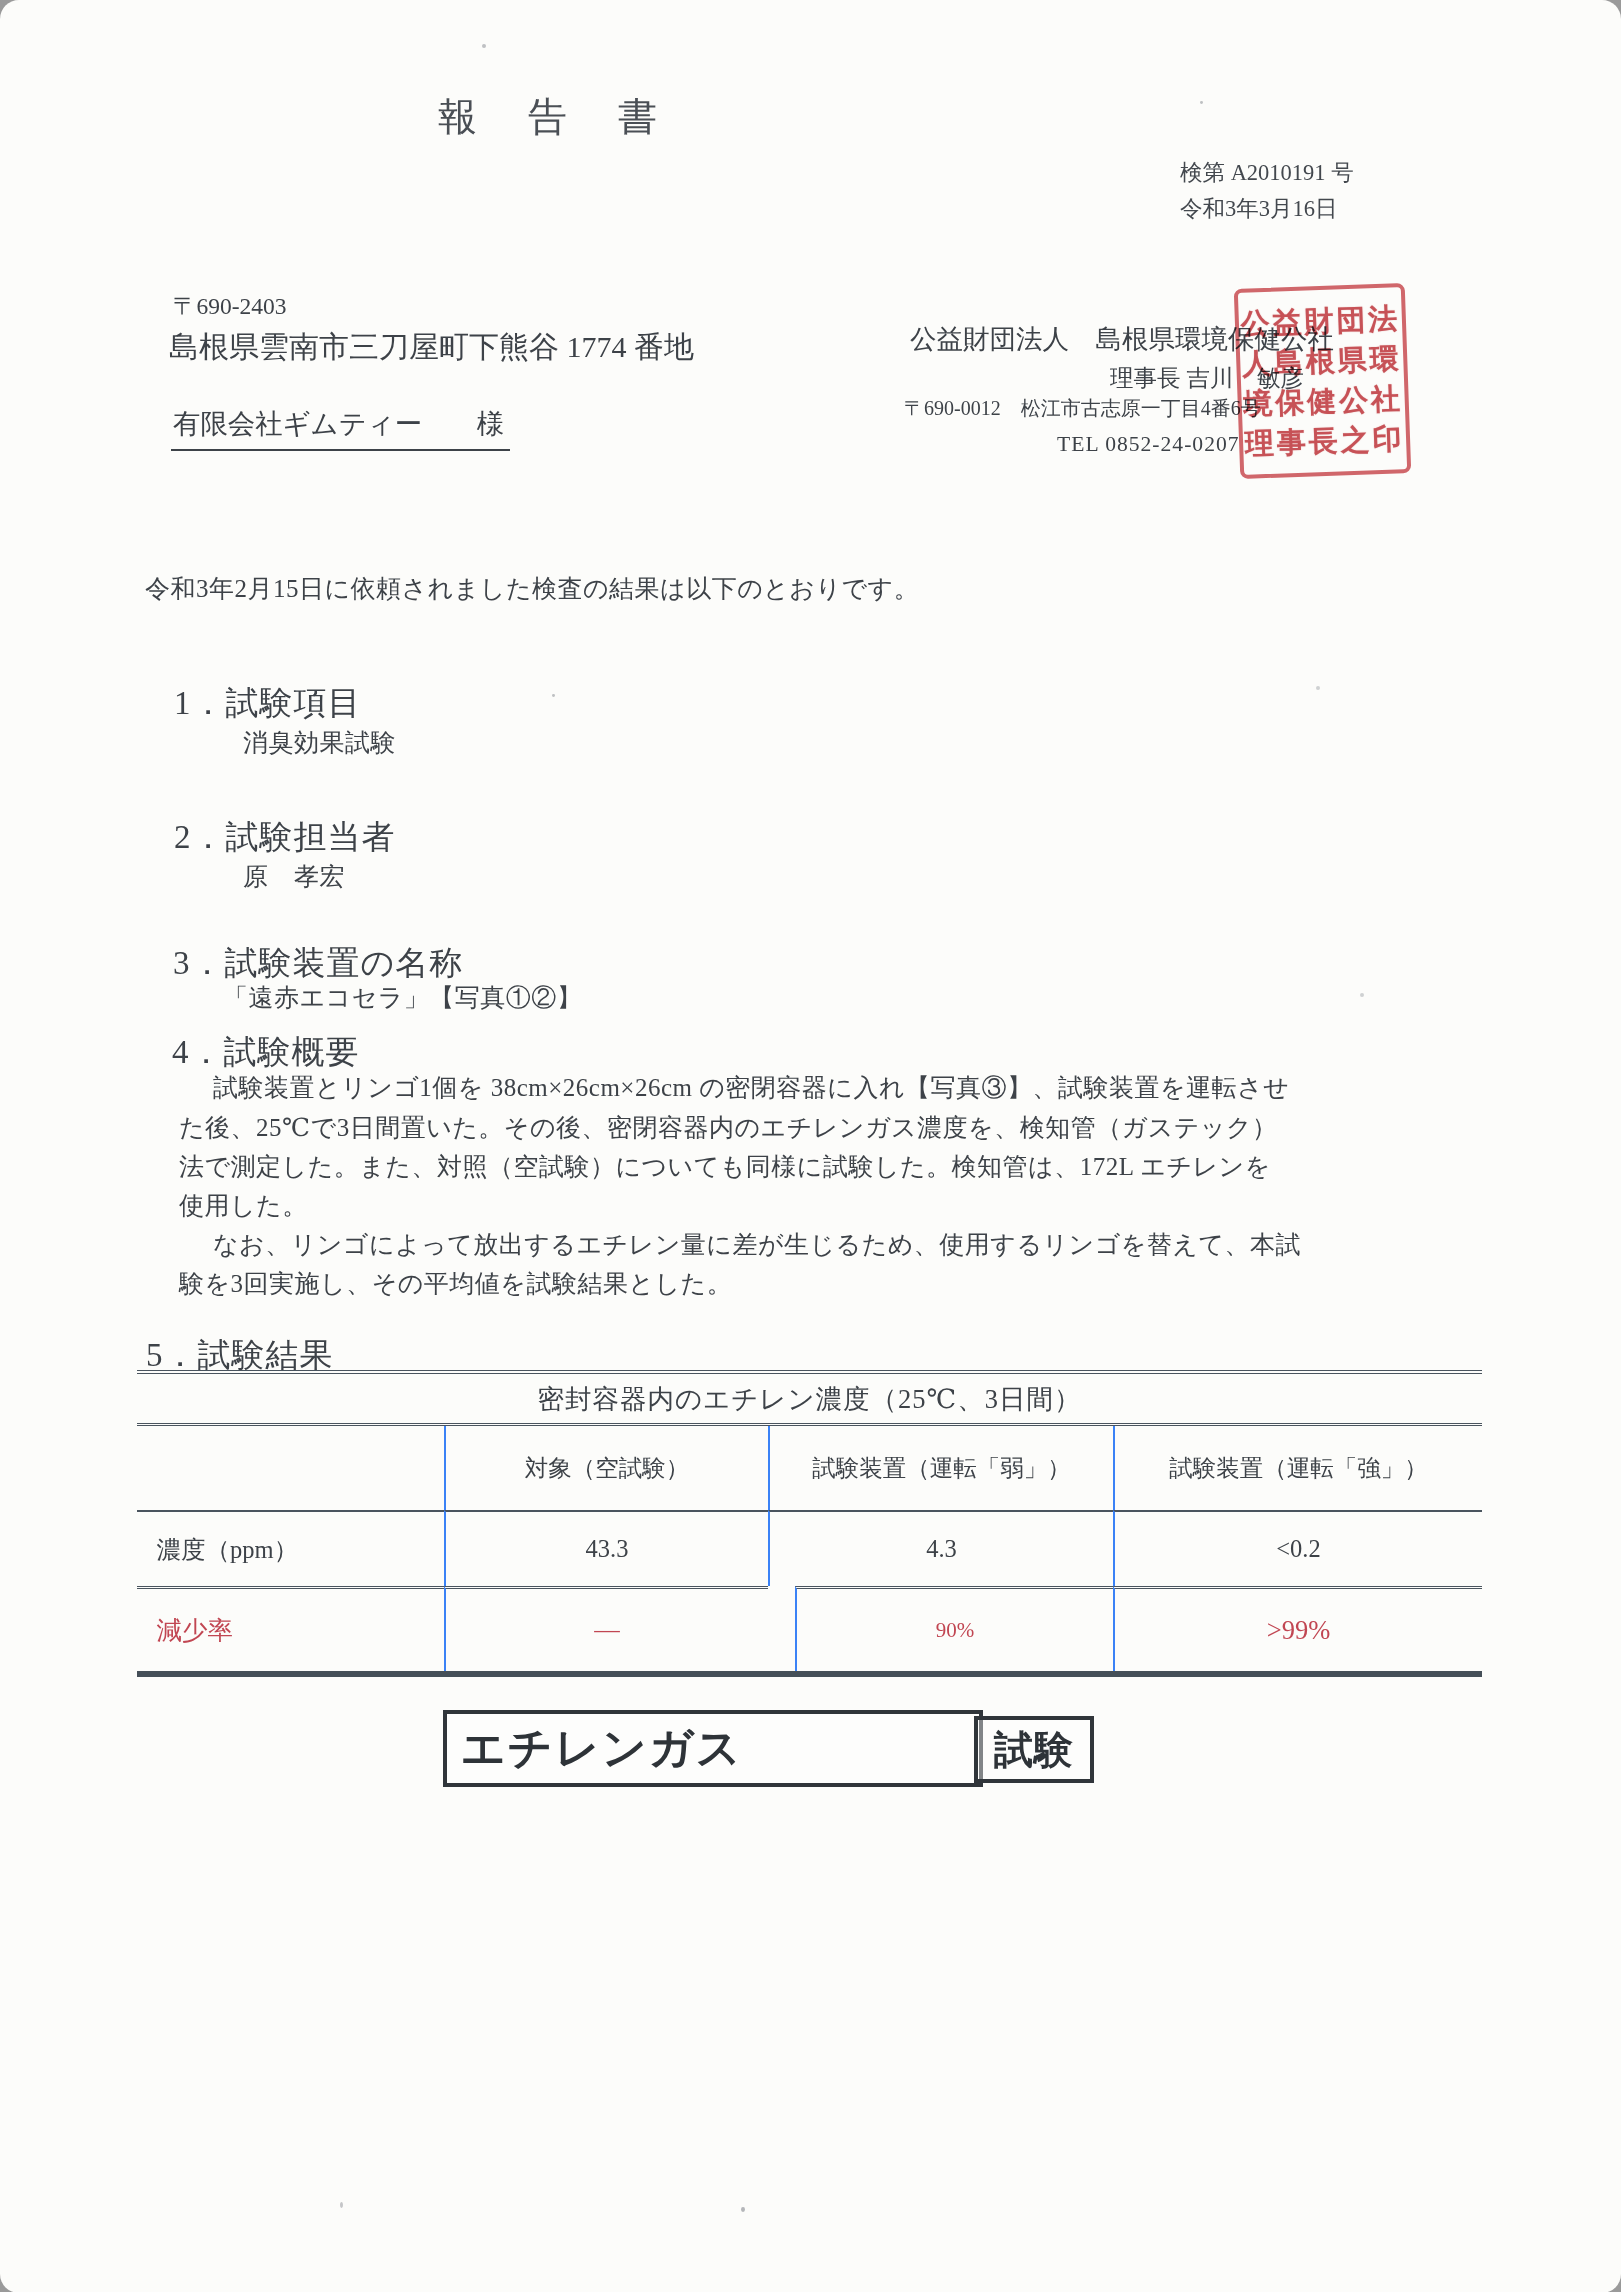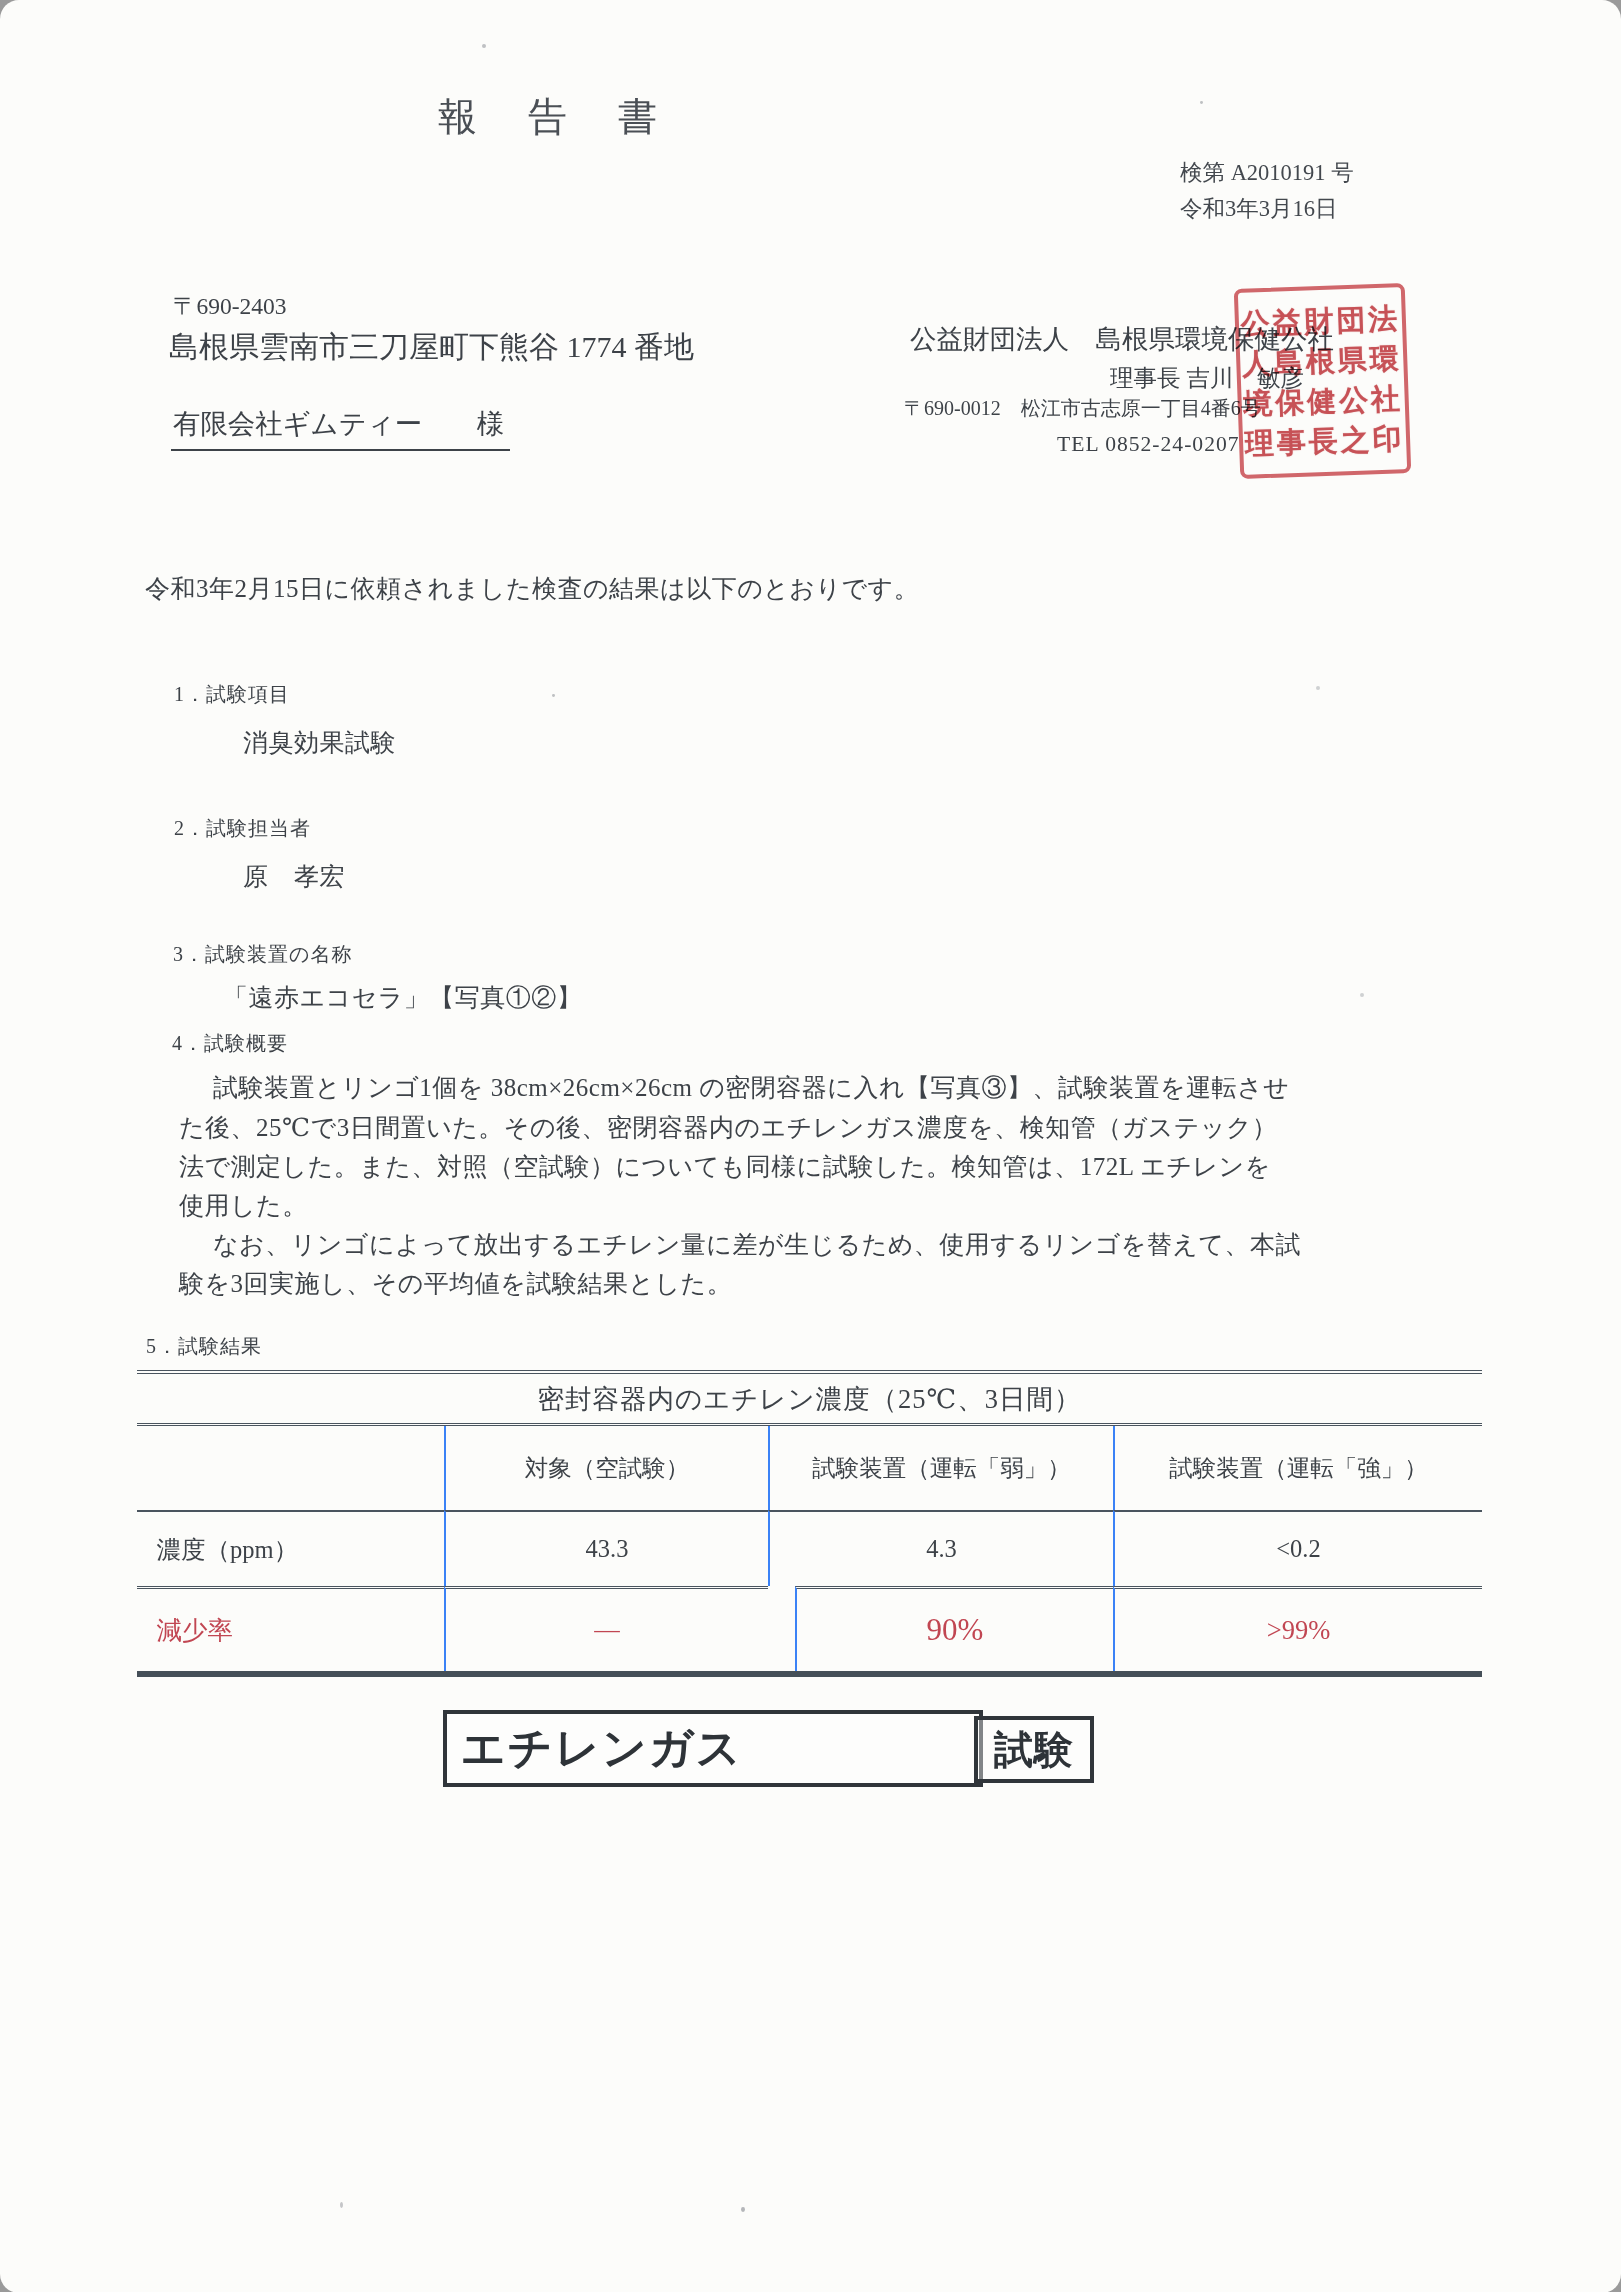--- a/index.html
+++ b/index.html
@@ -13,21 +13,21 @@
   .abs{position:absolute; white-space:pre;}
   .title{font-size:39px; letter-spacing:51px; color:#4a4f55;}
   .docmeta{font-size:22.5px; color:#43484e;}
   .recip{font-size:23.5px;}
   .recip-name{font-size:27.4px; border-bottom:2px solid #3d4248; padding:0 5.9px 6.9px 2px;}
   .issuer{font-size:26.5px;}
   .issuer-sub{font-size:23.5px;}
   .issuer-addr{font-size:20px;}
   .issuer-tel{font-size:21.6px; letter-spacing:1px;}
   .body-ln{font-size:25px; letter-spacing:0.5px;}
-  .sec{font-size:20px; letter-spacing:1px;}
+  .sec{font-size:33px; letter-spacing:1px;}
   
   .stamp{
     position:absolute; left:1237px; top:286px; width:159px; height:174px;
     border:4.9px solid rgba(198,62,68,0.78); border-radius:7.8px;
     transform:rotate(-2deg); mix-blend-mode:multiply;
     display:flex; flex-direction:column; justify-content:center; align-items:center;
     padding:3.9px 2px;
   }
   .stamp-row{
     font-size:29px; line-height:40px; font-weight:bold; letter-spacing:2.9px;
@@ -114,21 +114,21 @@
       <div class="cell hd vl">試験装置（運転「弱」）</div>
       <div class="cell hd vl">試験装置（運転「強」）</div>
 
       <div class="cell r1 lab">濃度（ppm）</div>
       <div class="cell r1 vl">43.3</div>
       <div class="cell r1 vl">4.3</div>
       <div class="cell r1 vl">&lt;0.2</div>
 
       <div class="cell r2 lab red" style="font-size:25.5px;">減少率</div>
       <div class="cell r2 vl red" style="font-size:25.5px;">―</div>
-      <div class="cell r2 vl red" style="font-size:31px;margin-left:27px;">90%</div>
+      <div class="cell r2 vl red" style="font-size:21px;margin-left:27px;">90%</div>
       <div class="cell r2 vl red" style="font-size:26.5px;">&gt;99%</div>
     </div>
   </div>
 
   <div class="lblbox lbl-main">
     <span>エチレンガス</span>
   </div>
   <div class="lblbox lbl-side">
     <span>試験</span>
   </div>

